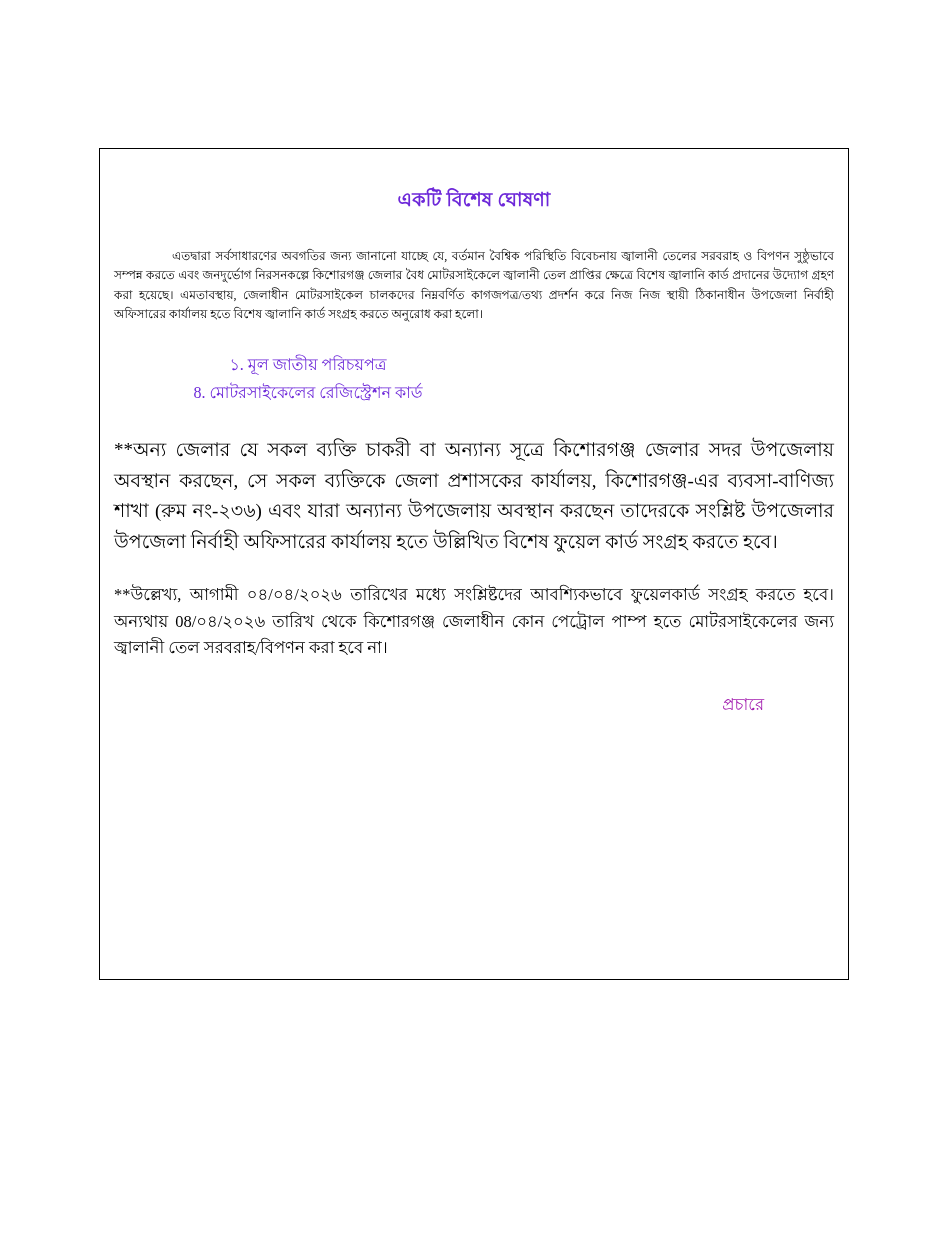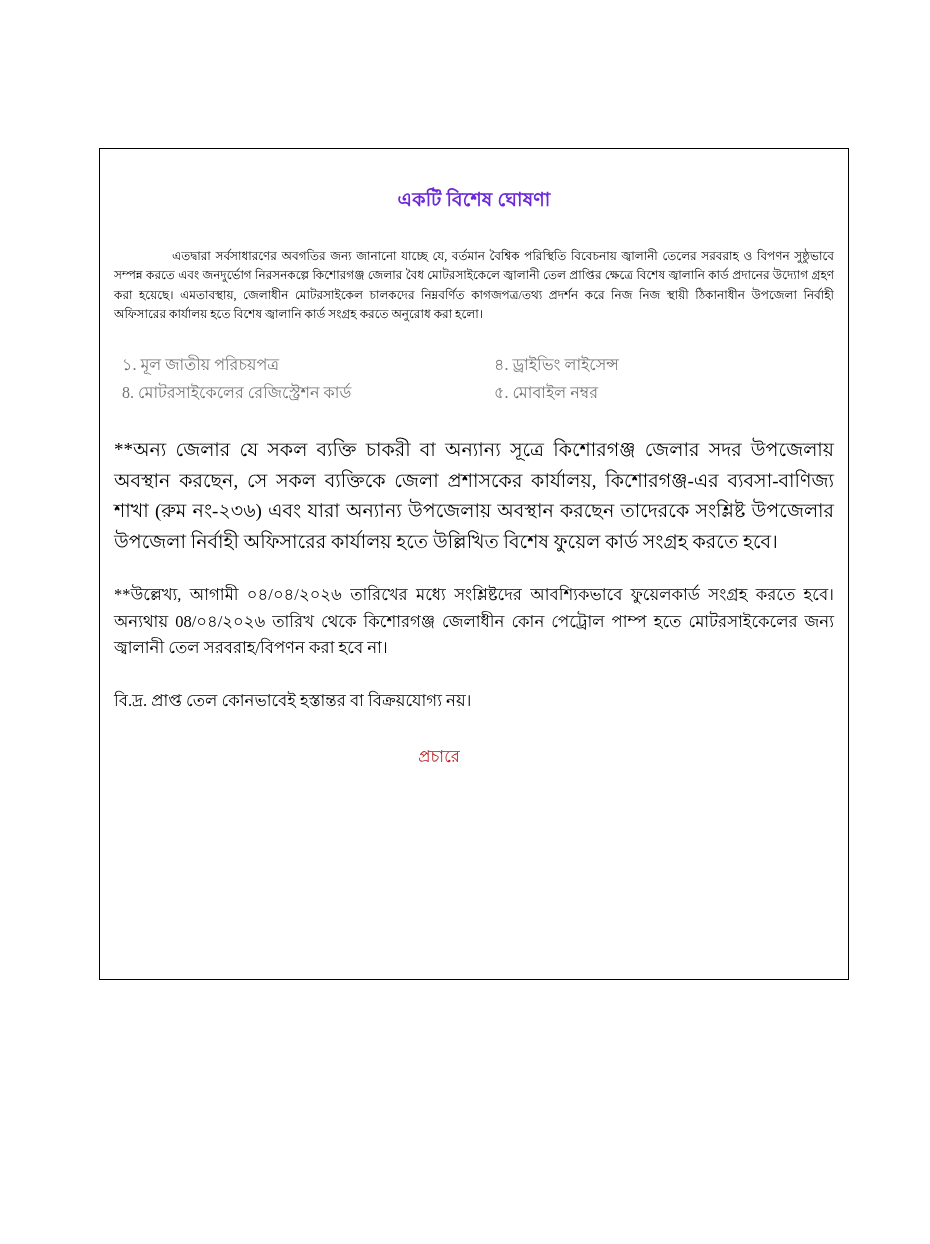--- a/index.html
+++ b/index.html
@@ -63,26 +63,27 @@
     margin: 0;
   }
 
   .body-main {
     margin-top: 30px;
     text-indent: 58px;
   }
 
   .doc-list {
     margin-top: 26px;
-    color: #737373;
+    color: #6d28d9;
     font-size: 16px;
     line-height: 1.75;
     display: flex;
     flex-direction: row;
     padding-left: 8px;
+    text-align: center;
   }
   .doc-col {
     display: flex;
     flex-direction: column;
   }
   .doc-col.left { width: 372px; }
   .doc-col.right { width: 330px; }
   .doc-item {
     white-space: nowrap;
   }
@@ -102,22 +103,22 @@
   }
 
   .ps-line {
     margin-top: 26px;
     font-size: 16.5px;
     line-height: 1.6;
   }
 
   .signature {
     margin-top: 30px;
-    text-align: center;
-    color: #b91c1c;
+    text-align: right;
+    color: #a21caf;
     font-size: 16.5px;
     line-height: 1.6;
     padding-right: 70px;
   }
   .signature div { white-space: nowrap; }
 </style>
 </head>
 <body>
 
 <div class="page">
@@ -126,31 +127,26 @@
 
       <div class="title">একটি বিশেষ ঘোষণা</div>
 
       <p class="para body-main">এতদ্বারা সর্বসাধারণের অবগতির জন্য জানানো যাচ্ছে যে, বর্তমান বৈশ্বিক পরিস্থিতি বিবেচনায় জ্বালানী তেলের সরবরাহ ও বিপণন সুষ্ঠুভাবে সম্পন্ন করতে এবং জনদুর্ভোগ নিরসনকল্পে কিশোরগঞ্জ জেলার বৈধ মোটরসাইকেলে জ্বালানী তেল প্রাপ্তির ক্ষেত্রে বিশেষ জ্বালানি কার্ড প্রদানের উদ্যোগ গ্রহণ করা হয়েছে। এমতাবস্থায়, জেলাধীন মোটরসাইকেল চালকদের নিম্নবর্ণিত কাগজপত্র/তথ্য প্রদর্শন করে নিজ নিজ স্থায়ী ঠিকানাধীন উপজেলা নির্বাহী অফিসারের কার্যালয় হতে বিশেষ জ্বালানি কার্ড সংগ্রহ করতে অনুরোধ করা হলো।</p>
 
       <div class="doc-list">
         <div class="doc-col left">
           <span class="doc-item">১. মূল জাতীয় পরিচয়পত্র</span>
           <span class="doc-item">8. মোটরসাইকেলের রেজিস্ট্রেশন কার্ড</span>
         </div>
-        <div class="doc-col right">
-          <span class="doc-item">৪. ড্রাইভিং লাইসেন্স</span>
-          <span class="doc-item">৫. মোবাইল নম্বর</span>
-        </div>
       </div>
 
       <p class="para note-block">**অন্য জেলার যে সকল ব্যক্তি চাকরী বা অন্যান্য সূত্রে কিশোরগঞ্জ জেলার সদর উপজেলায় অবস্থান করছেন, সে সকল ব্যক্তিকে জেলা প্রশাসকের কার্যালয়, কিশোরগঞ্জ-এর ব্যবসা-বাণিজ্য শাখা (রুম নং-২৩৬) এবং যারা অন্যান্য উপজেলায় অবস্থান করছেন তাদেরকে সংশ্লিষ্ট উপজেলার উপজেলা নির্বাহী অফিসারের কার্যালয় হতে উল্লিখিত বিশেষ ফুয়েল কার্ড সংগ্রহ করতে হবে।</p>
 
       <p class="para note-block2">**উল্লেখ্য, আগামী ০৪/০৪/২০২৬ তারিখের মধ্যে সংশ্লিষ্টদের আবশ্যিকভাবে ফুয়েলকার্ড সংগ্রহ করতে হবে। অন্যথায় 08/০৪/২০২৬ তারিখ থেকে কিশোরগঞ্জ জেলাধীন কোন পেট্রোল পাম্প হতে মোটরসাইকেলের জন্য জ্বালানী তেল সরবরাহ/বিপণন করা হবে না।</p>
 
-      <p class="para ps-line">বি.দ্র. প্রাপ্ত তেল কোনভাবেই হস্তান্তর বা বিক্রয়যোগ্য নয়।</p>
 
       <div class="signature">
         <div>প্রচারে</div>
       </div>
 
     </div>
   </div>
 </div>
 
 </body></html>

